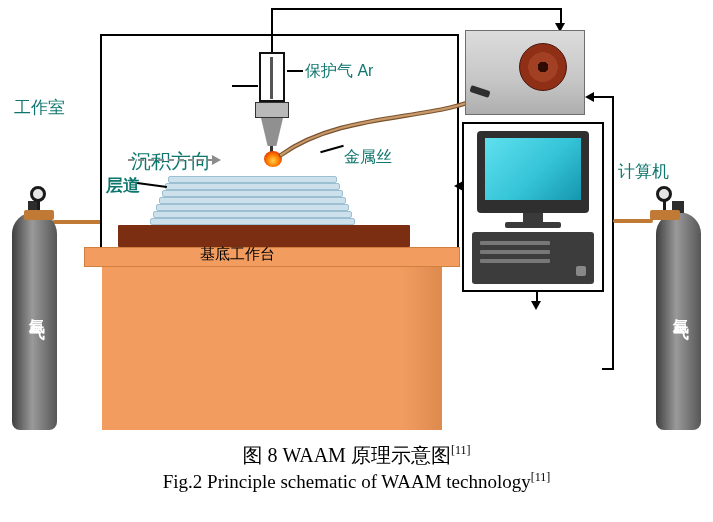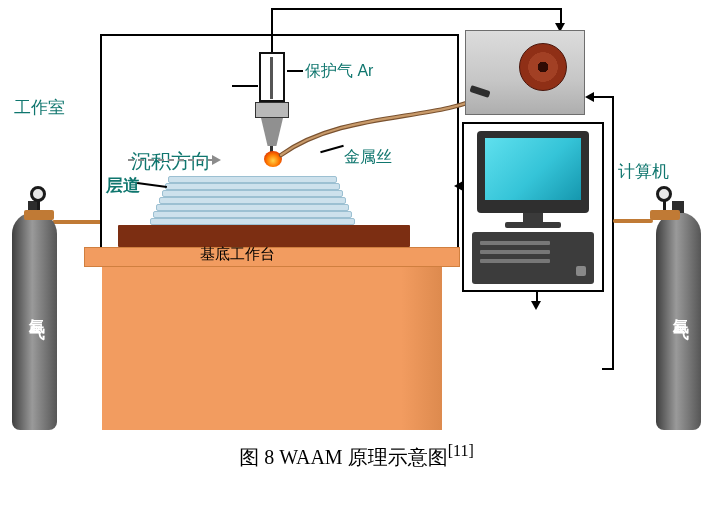--- a/index.html
+++ b/index.html
@@ -122,21 +122,21 @@
   #stem-left{left:37px;top:201px;}
   #stem-right{left:663px;top:201px;}
   .argon{position:absolute;writing-mode:vertical-rl;text-orientation:upright;color:#fff;font-size:16px;letter-spacing:5px;font-weight:bold;}
   #argon-left{left:26px;top:306px;}
   #argon-right{left:670px;top:306px;}
 
   
   .caption{position:absolute;left:0;width:713px;text-align:center;font-family:"Liberation Serif",serif;color:#000;}
   #cap-zh{top:442px;font-size:20px;}
   #cap-en{top:470px;font-size:19px;}
-  .caption sup{font-size:16px;}
+  .caption sup{font-size:12px;}
 </style>
 </head>
 <body>
 
 <div class="canvas">
 
   <div class="vline abs" id="top-v1"></div>
   <div class="hline abs" id="top-h"></div>
   <div class="vline abs" id="top-v2"></div>
   <div class="arr-down" id="arr-feeder-top"></div>
@@ -221,14 +221,17 @@
   <div class="cyl" id="cyl-right"></div>
   <div class="cyl-neck" id="neck-right"></div>
   <div class="gauge" id="gauge-right"></div>
   <div class="gauge-stem" id="stem-right"></div>
   <div class="valve" id="valve-right"></div>
   <div class="argon" id="argon-right">氩气</div>
 
   <div class="caption" id="cap-zh">
     <span>图 8  WAAM 原理示意图</span><sup>[11]</sup>
   </div>
+  <div class="caption" id="cap-en">
+    <span>Fig.2  Principle schematic of WAAM technology</span><sup>[11]</sup>
+  </div>
 
 </div>
 
 </body></html>

